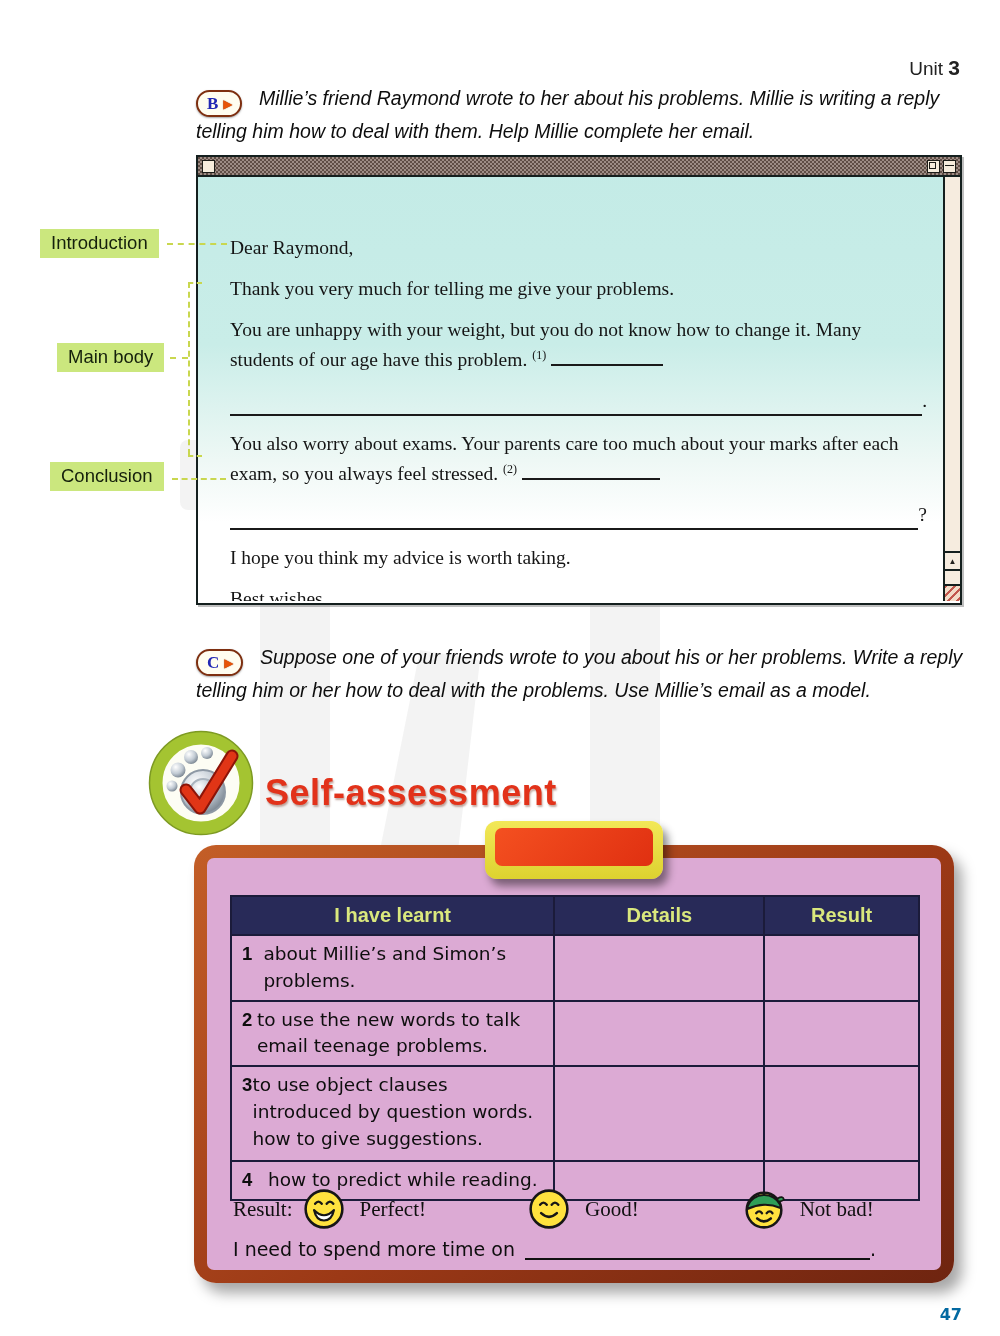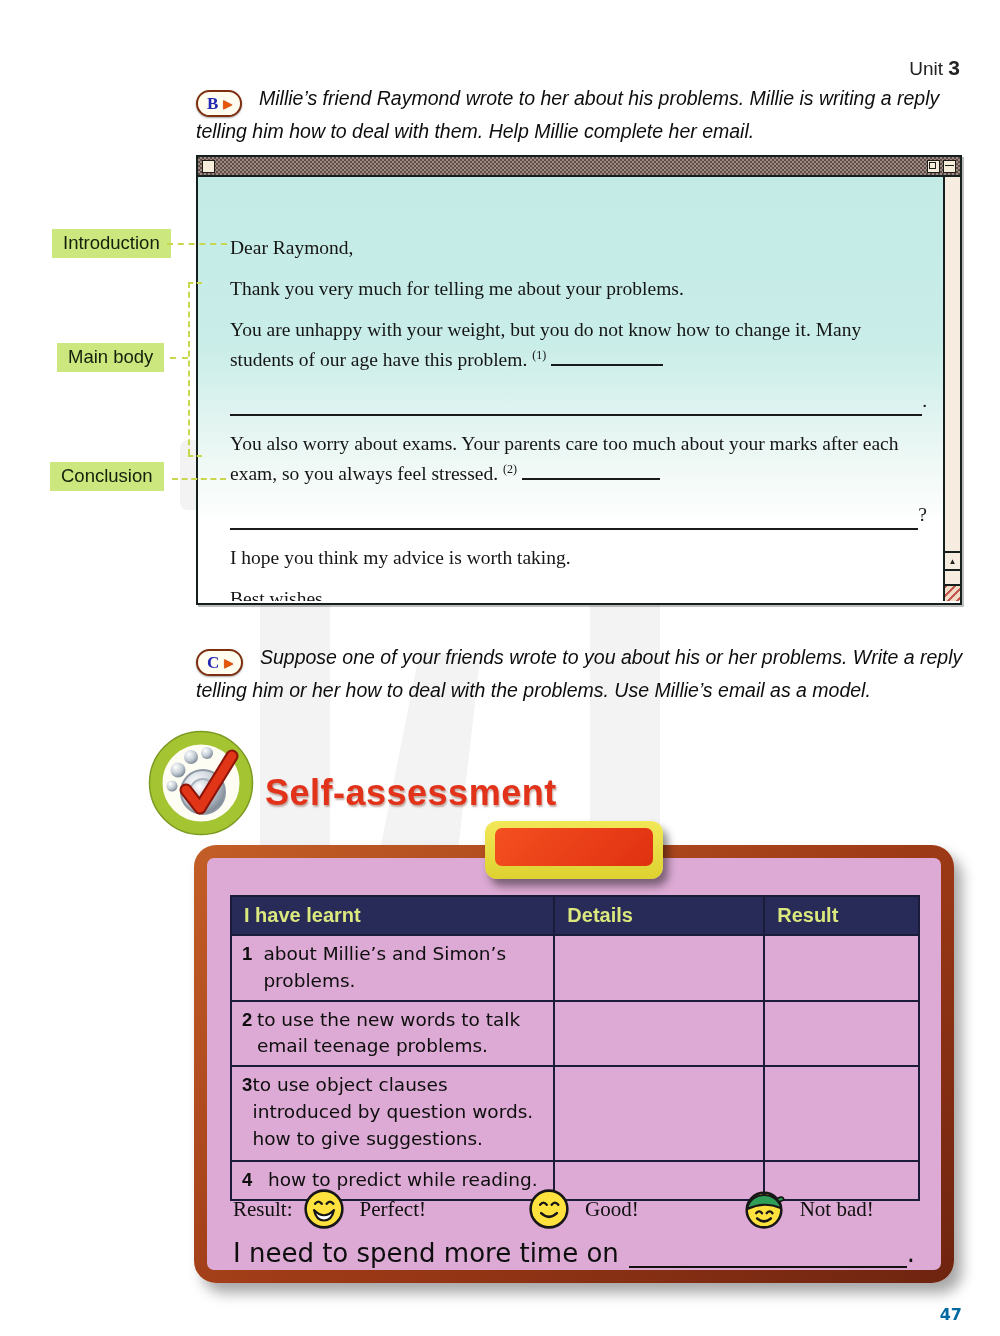--- a/index.html
+++ b/index.html
@@ -55,21 +55,21 @@
              flex-direction:column;justify-content:flex-end;}
   .sb-up{height:16px;border-top:2px solid #141f1e;display:flex;align-items:center;
          justify-content:center;font-size:8px;color:#23221e;}
   .sb-box{height:13px;border-top:2px solid #141f1e;}
   .sb-grip{height:15px;border-top:2px solid #141f1e;
            background:repeating-linear-gradient(135deg,#c2574d 0 2px,#f2dcc8 2px 6px);}
 
   
   .margin-label{position:absolute;background:#cbe77e;color:#15200c;font-size:18.5px;
                 padding:3px 11px 4px;z-index:2;}
-  .lbl-intro{left:40px;top:229px;margin-left:12px;}
+  .lbl-intro{left:40px;top:229px;}
   .lbl-main{left:57px;top:343px;}
   .lbl-concl{left:50px;top:462px;}
   .dash-h{position:absolute;border-top:2px dashed #c9d74f;z-index:3;}
   .dash-v{position:absolute;border-left:2px dashed #c9d74f;z-index:3;}
 
   
   .sa-logo{position:absolute;left:148px;top:730px;width:106px;height:106px;}
   .sa-title{position:absolute;left:265px;top:772px;font-size:36px;font-weight:bold;
             color:#e2321a;letter-spacing:.5px;
             text-shadow:1px 2px 2px rgba(110,40,20,.4);}
@@ -83,36 +83,36 @@
         background:linear-gradient(#f2e858,#ddd22f);border-radius:12px;
         box-shadow:5px 7px 9px rgba(0,0,0,.45);z-index:4;}
   .clip::after{content:"";position:absolute;left:10px;right:10px;top:7px;bottom:13px;
                background:linear-gradient(135deg,#f45020,#e03011);border-radius:7px;}
   .clip-inner{position:relative;width:100%;height:100%;background:#dcaad4;border-radius:7px;}
 
   table.sa-table{position:absolute;left:23px;top:37px;width:690px;border-collapse:collapse;
                  table-layout:fixed;}
   .sa-table th,.sa-table td{border:2px solid #1b1b3a;vertical-align:top;box-sizing:border-box;}
   .sa-table th{background:#282a58;color:#dae87d;font-size:20px;font-weight:bold;
-               text-align:left;padding:7px 12px;height:38px;}
+               text-align:center;padding:7px 12px;height:38px;}
   .sa-table td{padding:5px 10px;font-family:"DejaVu Sans", sans-serif;font-size:18.5px;
                line-height:1.45;color:#0e0e0e;}
   .row-num{display:inline-block;width:26px;font-weight:bold;font-family:"Liberation Sans",sans-serif;}
   .cell-flex{display:flex;}
   .r1 td{height:58px;} .r2 td{height:58px;} .r3 td{height:95px;} .r4 td{height:34px;}
 
   .sa-result{position:absolute;left:26px;right:26px;top:330px;}
   .result-line{display:flex;align-items:center;font-family:"Liberation Serif", serif;
                font-size:21px;color:#101010;}
   .result-label{font-weight:normal;margin-right:10px;}
   .smiley{width:42px;height:42px;flex:none;}
   .opt-label{margin-left:15px;}
   .gap1{margin-left:102px;} .gap2{margin-left:104px;}
   .more-line{display:flex;align-items:flex-end;margin-top:7px;
-             font-family:"DejaVu Sans", sans-serif;font-size:26px;color:#0e0e0e;}
+             font-family:"DejaVu Sans", sans-serif;font-size:19px;color:#0e0e0e;}
   .more-blank{flex:1;border-bottom:2px solid #111;margin-left:10px;height:1.1em;max-width:345px;}
 
   .page-num{position:absolute;right:38px;bottom:12px;font-size:16px;font-weight:bold;
             font-family:"DejaVu Sans", sans-serif;color:#0369a1;}
 </style>
 </head>
 <body>
 
 <div class="page">
 
@@ -143,21 +143,21 @@
     <div class="titlebar">
       <span class="tb-btn tb-close"></span>
       <span class="tb-right">
         <span class="tb-btn tb-zoom"></span>
         <span class="tb-btn tb-shade"></span>
       </span>
     </div>
 
     <div class="email-body">
       <p>Dear Raymond,</p>
-      <p>Thank you very much for telling me about your problems.</p>
+      <p>Thank you very much for telling me give your problems.</p>
       <p>
         <span>You are unhappy with your weight, but you do not know how to change it. Many students of our age have this problem.</span>
         <span class="sup-ref">(1)</span>
         <span class="inline-blank" style="width:112px;"></span>
       </p>
       <div class="blank-row">
         <span class="blank-fill"></span>
         <span>.</span>
       </div>
       <p>

